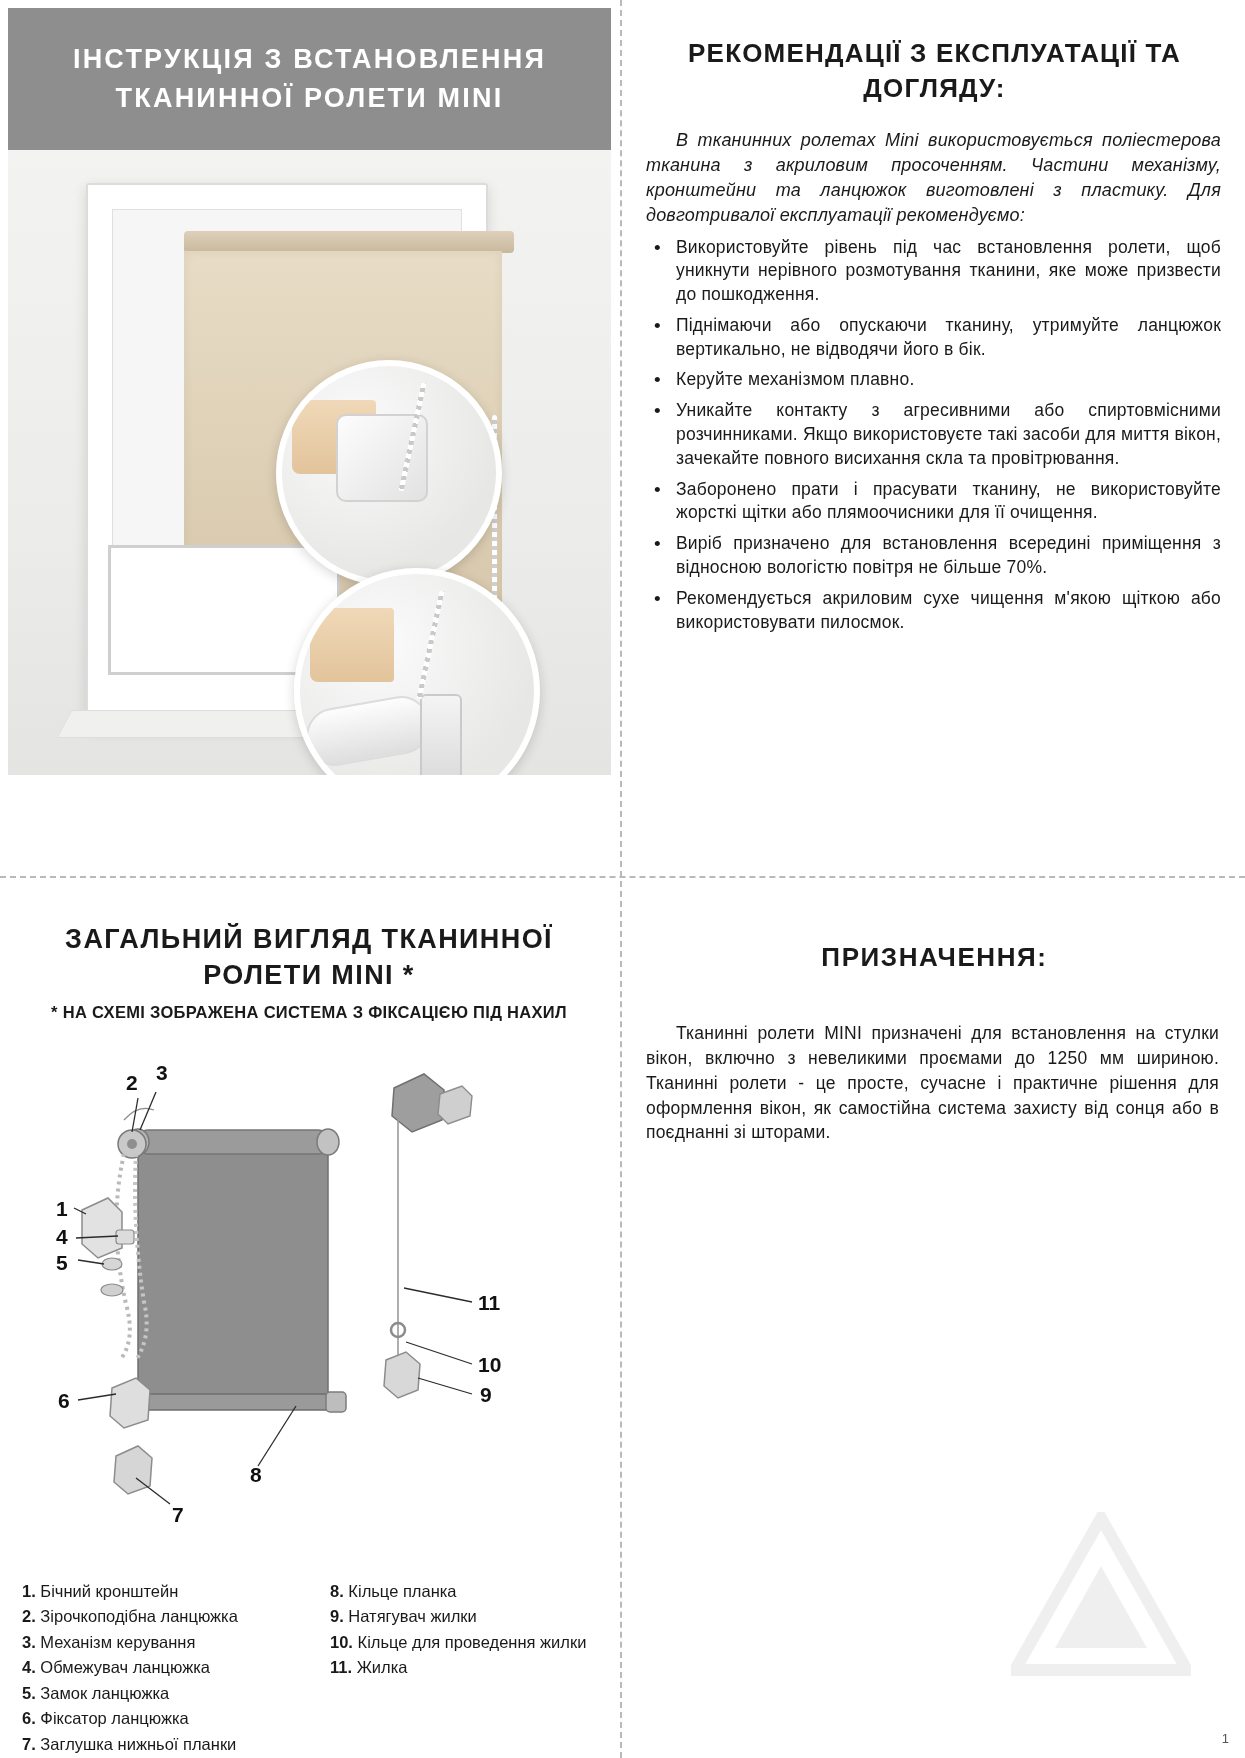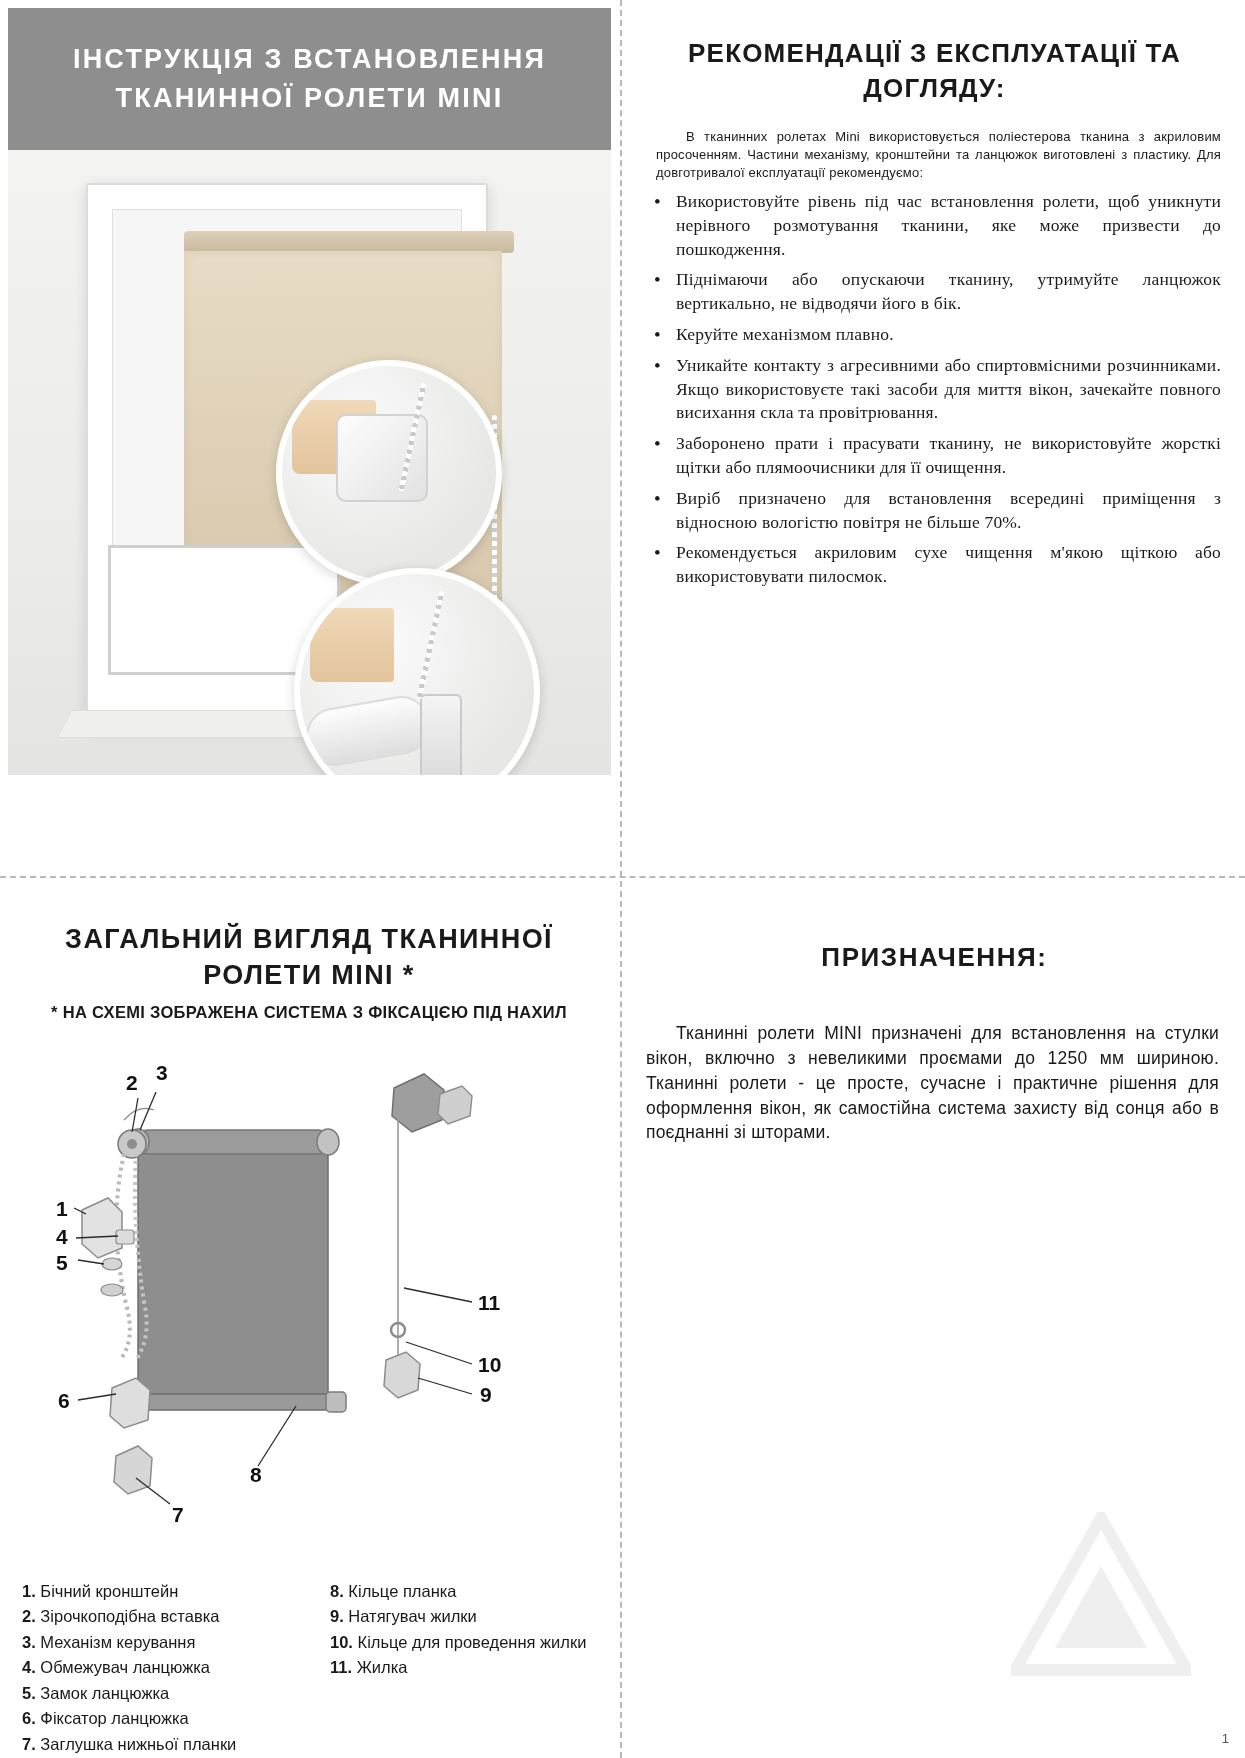--- a/index.html
+++ b/index.html
@@ -202,32 +202,32 @@
   .tr-title {
     margin: 36px 18px 0 18px;
     text-align: center;
     font-size: 26px;
     font-weight: bold;
     line-height: 1.35;
     letter-spacing: 1.2px;
     text-transform: uppercase;
   }
   .tr-intro {
-    margin: 22px 24px 0 32px;
-    font-size: 13px;
+    margin: 22px 24px 0 22px;
+    font-size: 18px;
     line-height: 1.38;
     text-align: justify;
     text-indent: 30px;
     letter-spacing: .2px;
+    font-style: italic;
   }
   ul.bullets {
     margin: 8px 24px 0 22px;
     padding: 0;
     list-style: none;
-    font-family: Liberation Serif, serif;
   }
   ul.bullets li {
     position: relative;
     padding-left: 30px;
     margin-bottom: 7px;
     font-size: 17.5px;
     line-height: 1.36;
     text-align: justify;
     letter-spacing: .2px;
   }
@@ -442,21 +442,21 @@
           <text x="460" y="344">9</text>
           <text x="458" y="314">10</text>
           <text x="458" y="252">11</text>
         </g>
       </svg>
     </div>
 
     <div class="legend">
       <div class="col">
         <div class="item"><span class="num">1.</span> <span>Бічний кронштейн</span></div>
-        <div class="item"><span class="num">2.</span> <span>Зірочкоподібна вставка</span></div>
+        <div class="item"><span class="num">2.</span> <span>Зірочкоподібна ланцюжка</span></div>
         <div class="item"><span class="num">3.</span> <span>Механізм керування</span></div>
         <div class="item"><span class="num">4.</span> <span>Обмежувач ланцюжка</span></div>
         <div class="item"><span class="num">5.</span> <span>Замок ланцюжка</span></div>
         <div class="item"><span class="num">6.</span> <span>Фіксатор ланцюжка</span></div>
         <div class="item"><span class="num">7.</span> <span>Заглушка нижньої планки</span></div>
       </div>
       <div class="col">
         <div class="item"><span class="num">8.</span> <span>Кільце планка</span></div>
         <div class="item"><span class="num">9.</span> <span>Натягувач жилки</span></div>
         <div class="item"><span class="num">10.</span> <span>Кільце для проведення жилки</span></div>

